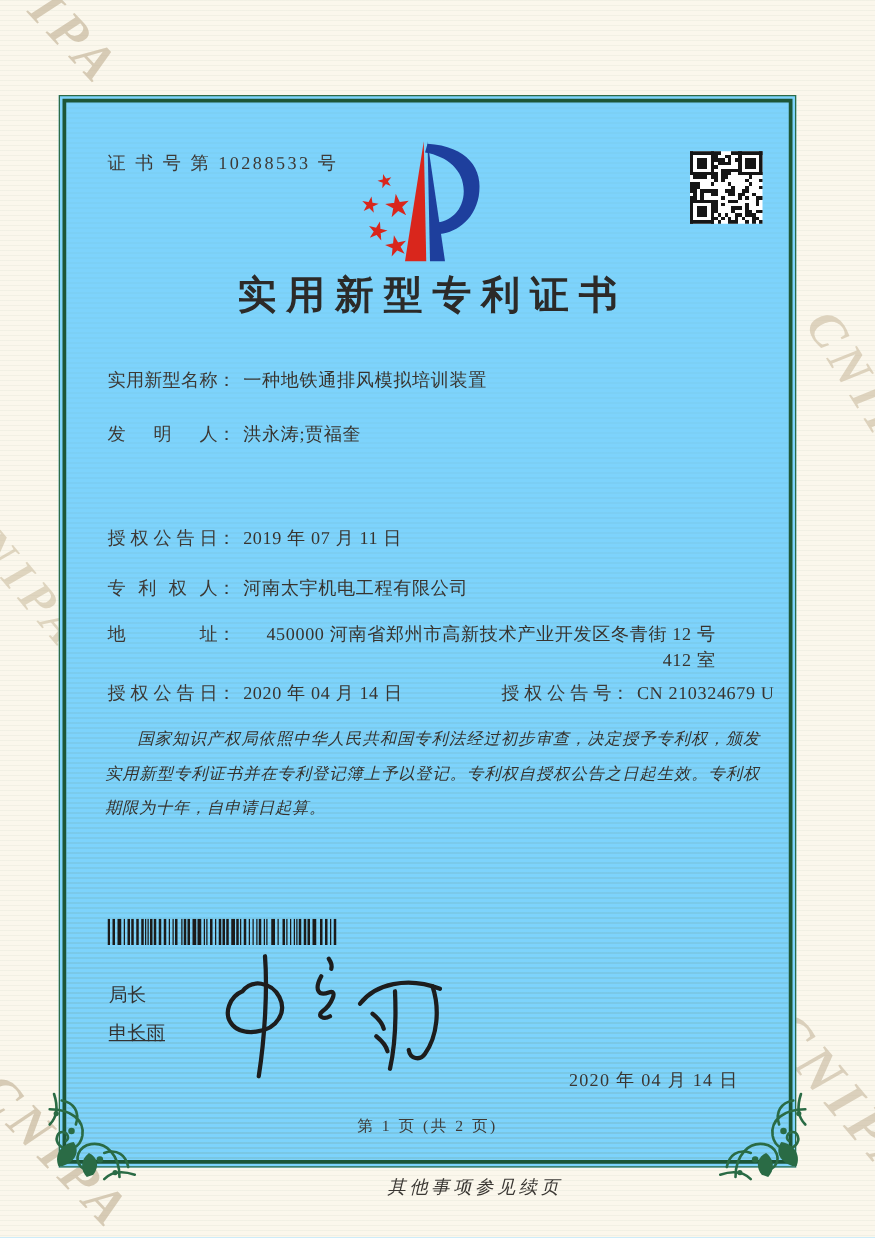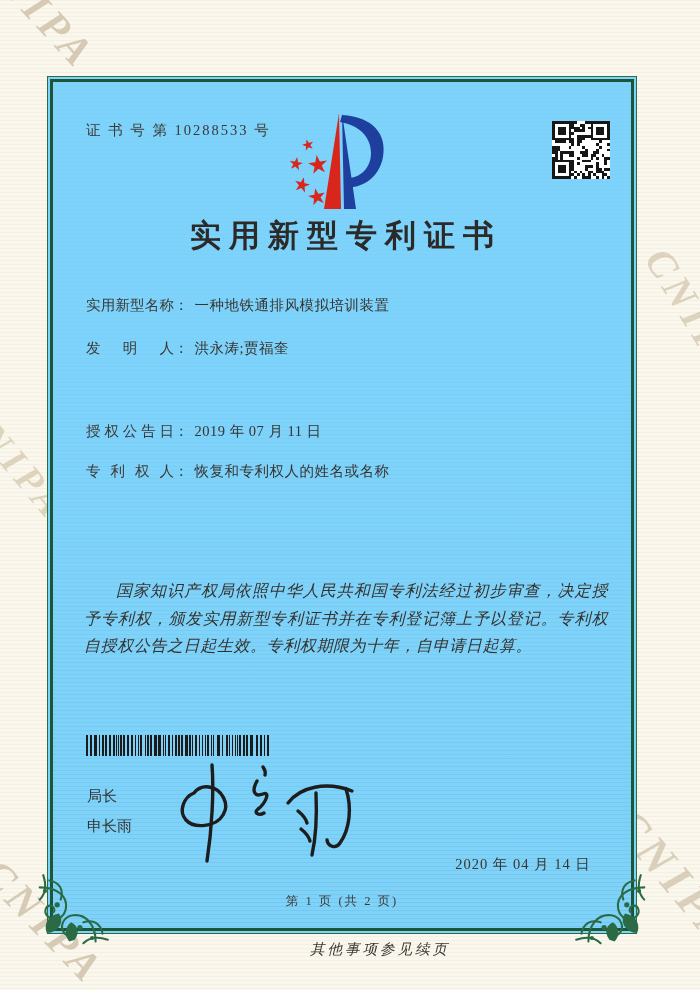--- a/index.html
+++ b/index.html
@@ -69,29 +69,29 @@
   .fcolon{ display:inline-block; vertical-align:top; margin-right:6px;}
   .fvalue{ display:inline-block; vertical-align:top; color:#38342f; letter-spacing:.5px;text-align:right;}
   .fr1{ top:218px;} .fr2{ top:261px;} .fr3{ top:302px;} .fr4{ top:344px;}
   .fr5{ top:384px;} .fr6{ top:421px;} .fr7{ top:468px; width:540px;}
   .fr6 .fvalue{ white-space:normal; width:378px; line-height:21px;}
   .pair2{ position:absolute; left:315px; top:0; white-space:nowrap;}
 
   
   .body-text{
     position:absolute; left:36px; top:500px; width:524px;
-    font-style:italic; font-size:16px; line-height:27.5px; color:#35322d;
+    font-style:italic; font-size:13px; line-height:27.5px; color:#35322d;
     letter-spacing:.6px; text-align:justify;
   }
   .body-text p{ margin:0; text-indent:2em; }
 
   .barcode{ position:absolute; left:38px; top:658px; width:186px; height:21px; }
 
   .signer-title{ position:absolute; left:39px; top:710px; font-family:var(--sans); font-size:15px; color:#333;}
-  .signer-name{ position:absolute; left:39px; top:740px; font-family:var(--sans); font-size:15px; color:#333;}
+  .signer-name{ position:absolute; left:39px; top:740px; font-family:var(--sans); font-size:15px; color:#333;text-decoration:underline;}
   .signature{ position:absolute; left:112px; top:682px; width:210px; height:110px;}
   .issue-date{ position:absolute; left:370px; top:778px; width:210px; text-align:center; font-size:14.5px; letter-spacing:1px;}
   .page-indicator{ position:absolute; left:0; top:816px; width:100%; text-align:center; font-size:12.5px; letter-spacing:2px; color:#3d3935;}
 
   .footer-note{
     position:absolute; left:0; top:940px; width:100%; text-align:center; z-index:2;
     font-style:italic; font-size:14.5px; letter-spacing:3px; color:#3a3733;padding-left:30px;
   }
 </style>
 </head>
@@ -310,21 +310,32 @@
     <div class="field-row fr1">
       <span class="flabel">实用新型名称</span><span class="fcolon">：</span><span class="fvalue">一种地铁通排风模拟培训装置</span>
     </div>
     <div class="field-row fr2">
       <span class="flabel">发明人</span><span class="fcolon">：</span><span class="fvalue">洪永涛;贾福奎</span>
     </div>
     <div class="field-row fr4">
       <span class="flabel">授权公告日</span><span class="fcolon">：</span><span class="fvalue">2019 年 07 月 11 日</span>
     </div>
     <div class="field-row fr5">
-      <span class="flabel">专利权人</span><span class="fcolon">：</span><span class="fvalue">恢复和专利权人的姓名或名称</span>
+      <span class="flabel">专利权人</span><span class="fcolon">：</span><span class="fvalue">河南太宇机电工程有限公司</span>
+    </div>
+    <div class="field-row fr6">
+      <span class="flabel">地址</span><span class="fcolon">：</span><span class="fvalue">450000 河南省郑州市高新技术产业开发区冬青街 12 号 412 室</span>
+    </div>
+    <div class="field-row fr7">
+      <span>
+        <span class="flabel">授权公告日</span><span class="fcolon">：</span><span class="fvalue">2020 年 04 月 14 日</span>
+      </span>
+      <span class="pair2">
+        <span class="flabel">授权公告号</span><span class="fcolon">：</span><span class="fvalue">CN 210324679 U</span>
+      </span>
     </div>
 
     <div class="body-text">
       <p>国家知识产权局依照中华人民共和国专利法经过初步审查，决定授予专利权，颁发实用新型专利证书并在专利登记簿上予以登记。专利权自授权公告之日起生效。专利权期限为十年，自申请日起算。</p>
     </div>
 
     <svg class="barcode" viewBox="0 0 186 21" preserveAspectRatio="none" id="barcode-svg">
         <rect x="0" y="0" width="2" height="21" fill="#1b1b1b"></rect>
         <rect x="4" y="0" width="2" height="21" fill="#1b1b1b"></rect>
         <rect x="8" y="0" width="3" height="21" fill="#1b1b1b"></rect>

